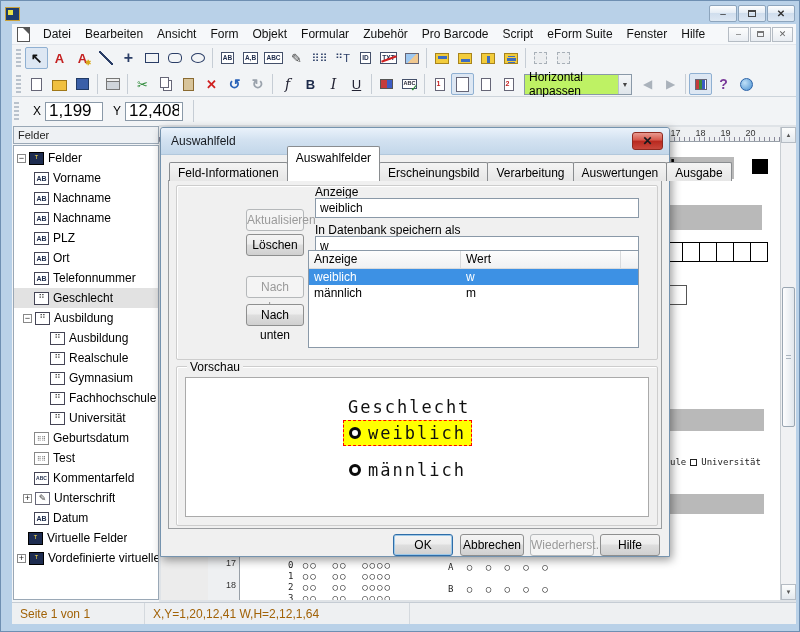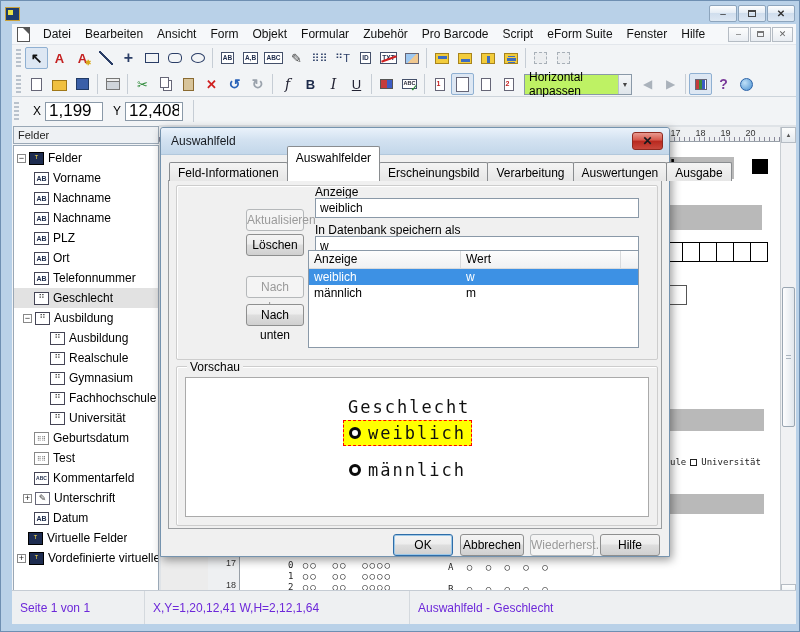--- a/index.html
+++ b/index.html
@@ -178,21 +178,21 @@
   .st-row.sel { background:#3d91e4; color:#fff; }
   .preview-box { position:absolute; left:8px; top:10px; right:8px; bottom:8px; background:#fff; border:1px solid #aaa; font-family:"DejaVu Sans Mono",monospace; }
   .pv-title { position:absolute; left:162px; top:19px; font-size:17px; letter-spacing:2px; color:#111; }
   .pv-opt { position:absolute; display:flex; align-items:center; gap:7px; font-size:17px; letter-spacing:2px; color:#111; padding:2px 5px; }
   .pv-opt .radio { width:12px; height:12px; border:3px solid #0a0a0a; border-radius:50%; background:#fff; flex:0 0 auto; }
   .pv-opt.hl { background:#ffff00; border:1px dashed #ff0000; }
   .pv-o0 { left:157px; top:42px; } .pv-o1 { left:158px; top:80px; }
   .dlg-btnrow .btn { top:406px; }
 
   
-  .statusbar { position:absolute; left:0; right:0; bottom:0; height:34px; background:#eef0f2; border-top:1px solid #c5ccd4; display:flex; align-items:center; font-size:12px; color:#6d28d9; }
+  .statusbar { position:absolute; left:0; right:0; bottom:0; height:22px; background:#eef0f2; border-top:1px solid #c5ccd4; display:flex; align-items:center; font-size:12px; color:#a16207; }
   .sb-sec { padding:0 8px; height:100%; display:flex; align-items:center; border-right:1px solid #d4d9de; }
   .sb-1 { width:133px; } .sb-2 { width:265px; } .sb-3 { flex:1; border-right:none; }
 </style>
 </head>
 <body>
 
 <div id="window">
 
   <div class="titlebar">
     <span class="app-icon"></span>
@@ -654,17 +654,16 @@
         <span class="btn default" style="left:232px;width:60px;">OK</span>
         <span class="btn" style="left:299px;width:64px;">Abbrechen</span>
         <span class="btn disabled" style="left:369px;width:64px;">Wiederherst.</span>
         <span class="btn" style="left:439px;width:60px;">Hilfe</span>
       </span>
     </div>
 
     <div class="statusbar">
       <span class="sb-sec sb-1">Seite 1 von 1</span>
       <span class="sb-sec sb-2">X,Y=1,20,12,41  W,H=2,12,1,64</span>
-      <span class="sb-sec sb-3">Auswahlfeld - Geschlecht</span>
     </div>
 
   </div>
 </div>
 
 </body></html>

